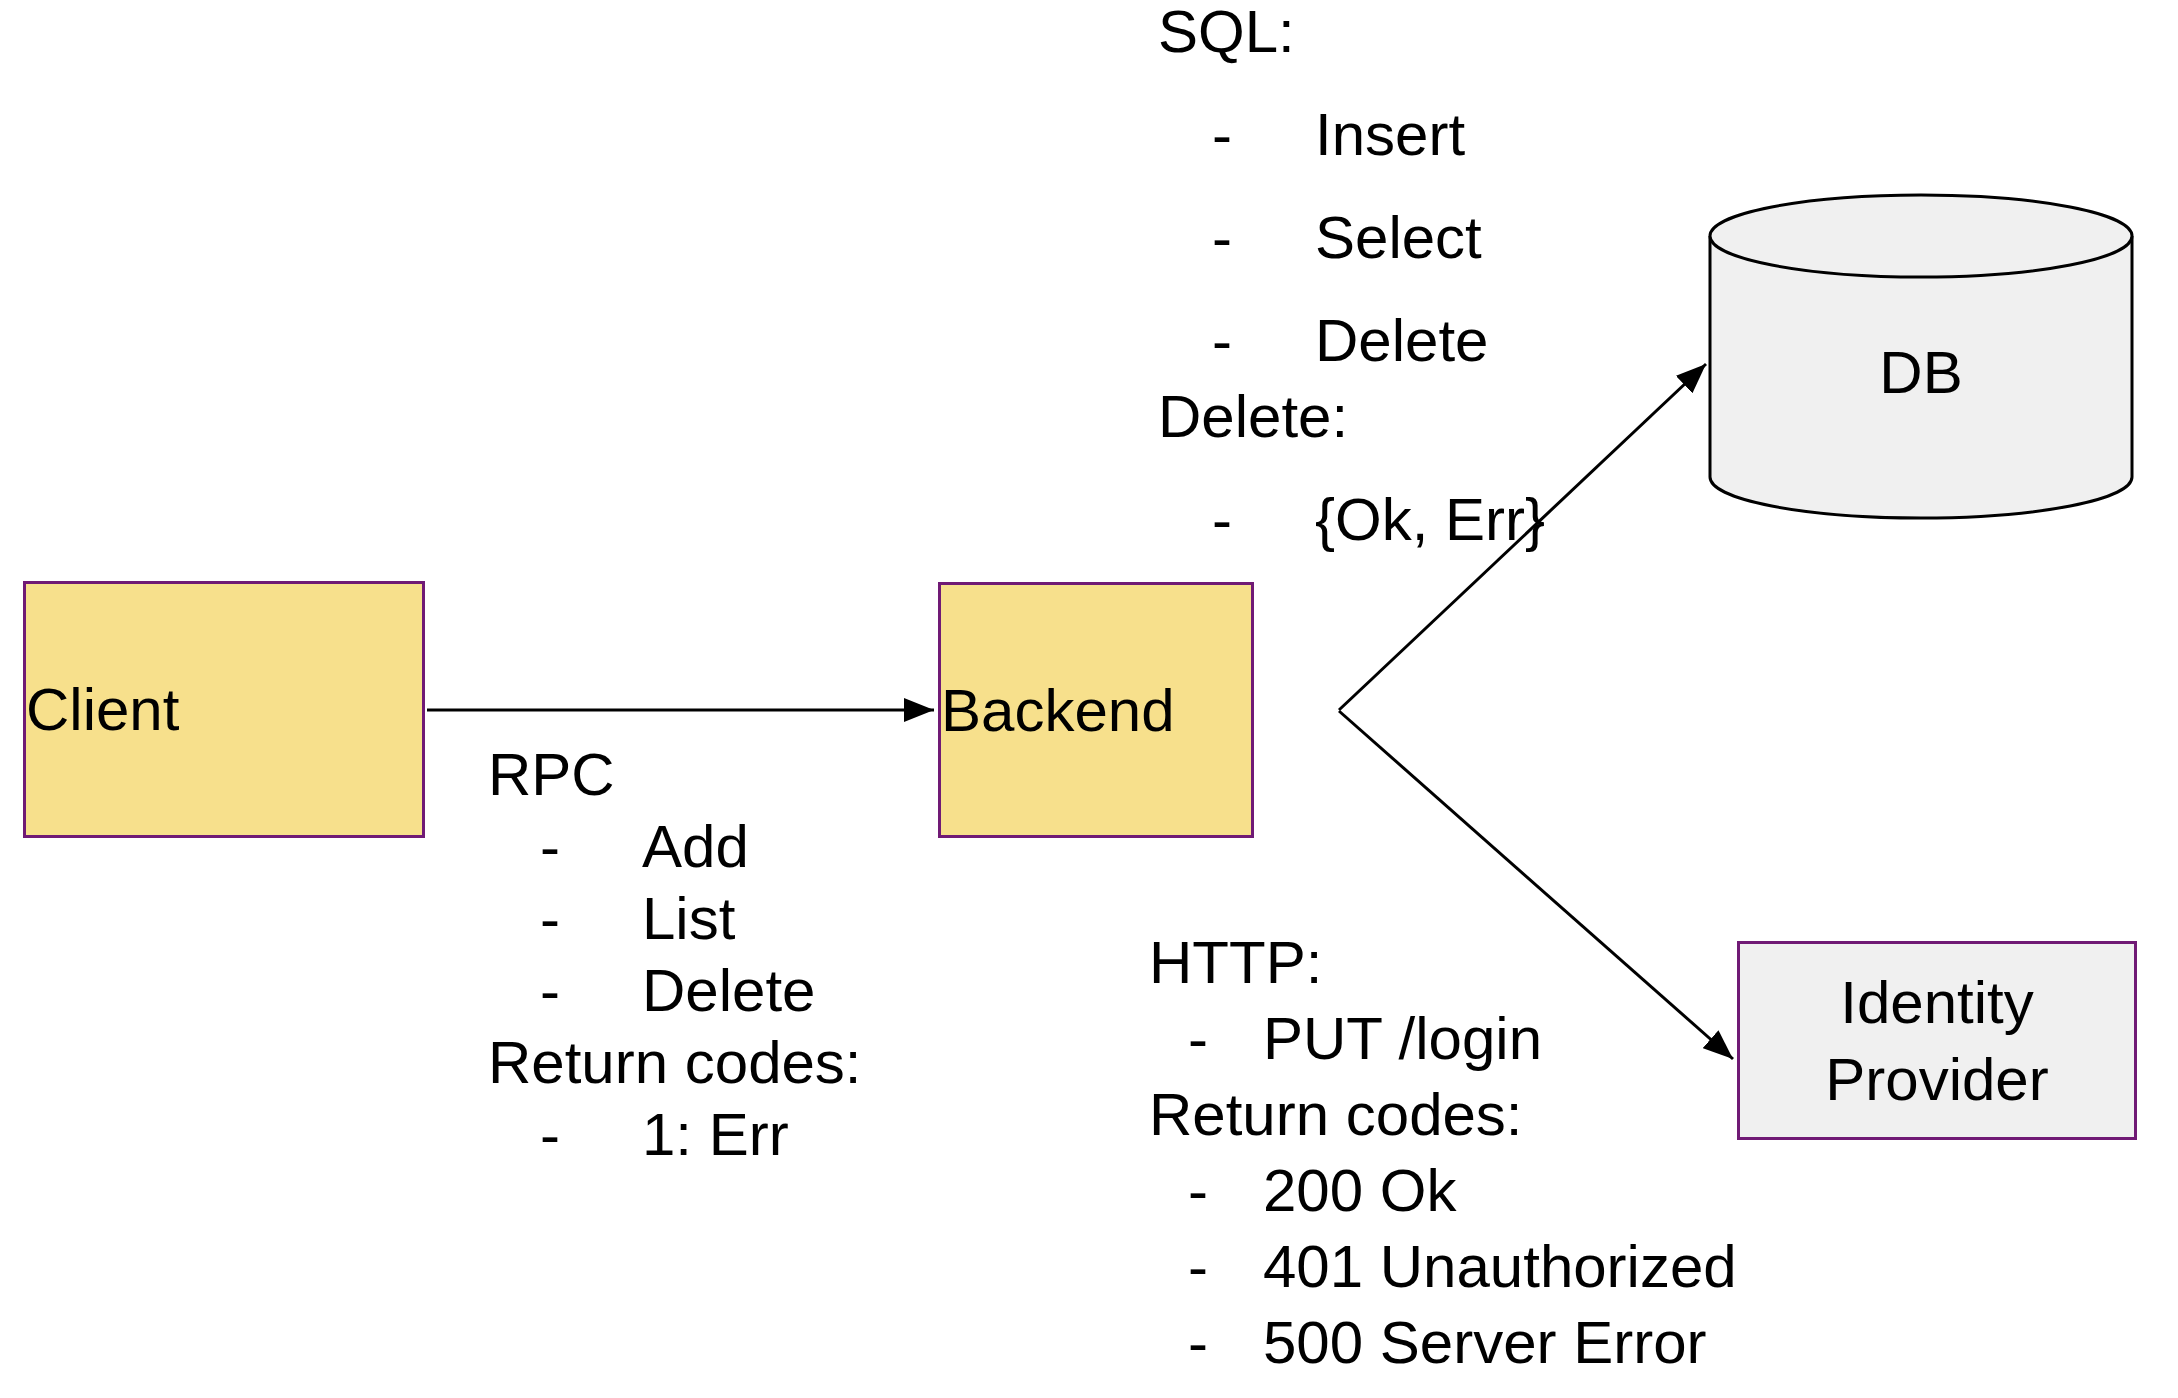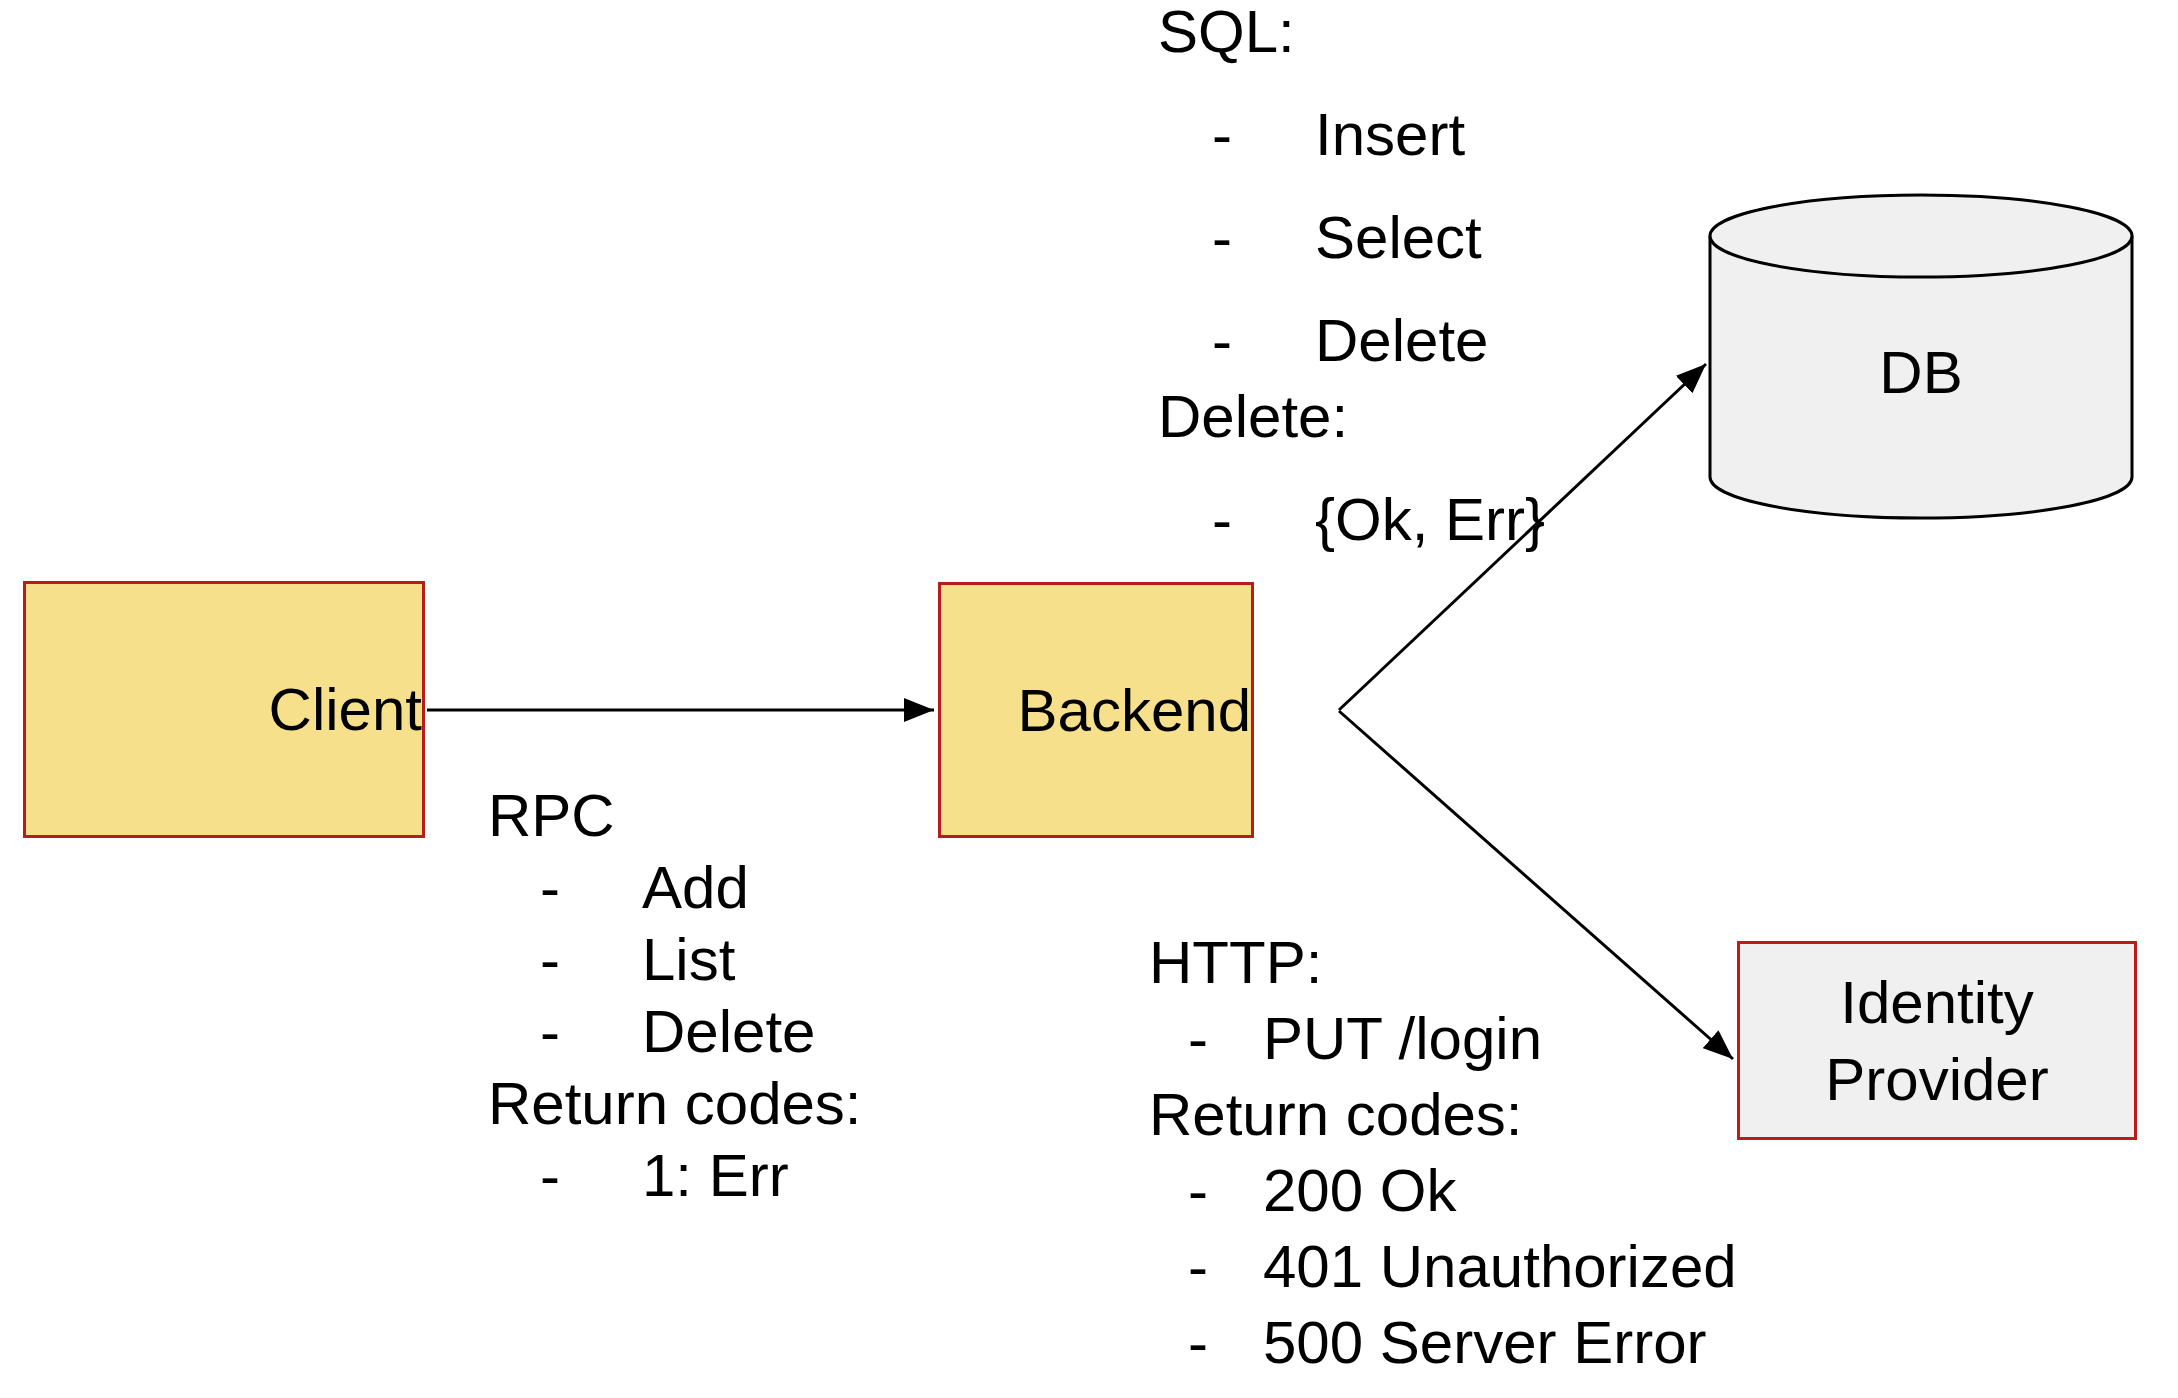--- a/index.html
+++ b/index.html
@@ -18,24 +18,24 @@
   }
   #arrow-layer {
     position: absolute;
     left: 0; top: 0;
     width: 2178px;
     height: 1398px;
   }
   .node {
     position: absolute;
     box-sizing: border-box;
-    border: 3px solid #b91c1c;
+    border: 3px solid #701a75;
     display: flex;
     align-items: center;
-    justify-content: flex-end;
+    justify-content: flex-start;
     font-size: 60px;
     text-align: center;
   }
   .node-yellow { background: #f7e08c; }
   .node-gray  { background: #f0f0f0; }
   #client-node  { left: 23px;  top: 581px; width: 402px; height: 257px; }
   #backend-node { left: 938px; top: 582px; width: 316px; height: 256px; }
   #idp-node     { left: 1737px; top: 941px; width: 400px; height: 199px; line-height: 77px; padding: 0 20px; }
   #db-label {
     position: absolute;
@@ -44,21 +44,21 @@
     text-align: center;
   }
   .block {
     position: absolute;
     font-size: 60px;
     white-space: nowrap;
   }
   .block .line { display: block; }
   #sql-block  { left: 1158px; top: -6px; }
   #sql-block .line  { height: 76px; line-height: 76px; }
-  #rpc-block  { left: 488px; top: 780px; }
+  #rpc-block  { left: 488px; top: 739px; }
   #rpc-block .line  { height: 72px; line-height: 72px; }
   #http-block { left: 1149px; top: 925px; }
   #http-block .line { height: 76px; line-height: 76px; }
 
   #rpc-block  .bullet { padding-left: 52px; }
   #rpc-block  .dash   { display: inline-block; width: 102px; }
   #sql-block  .bullet { padding-left: 54px; margin-top: 27px; }
   #sql-block  .dash   { display: inline-block; width: 103px; }
   #http-block .bullet { padding-left: 39px; }
   #http-block .dash   { display: inline-block; width: 75px; }

